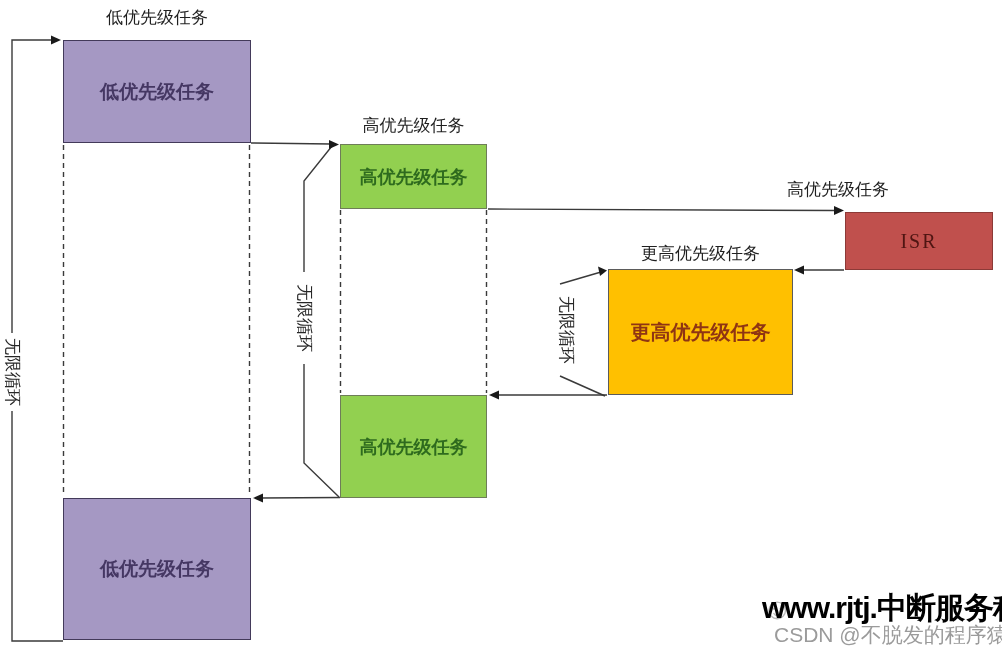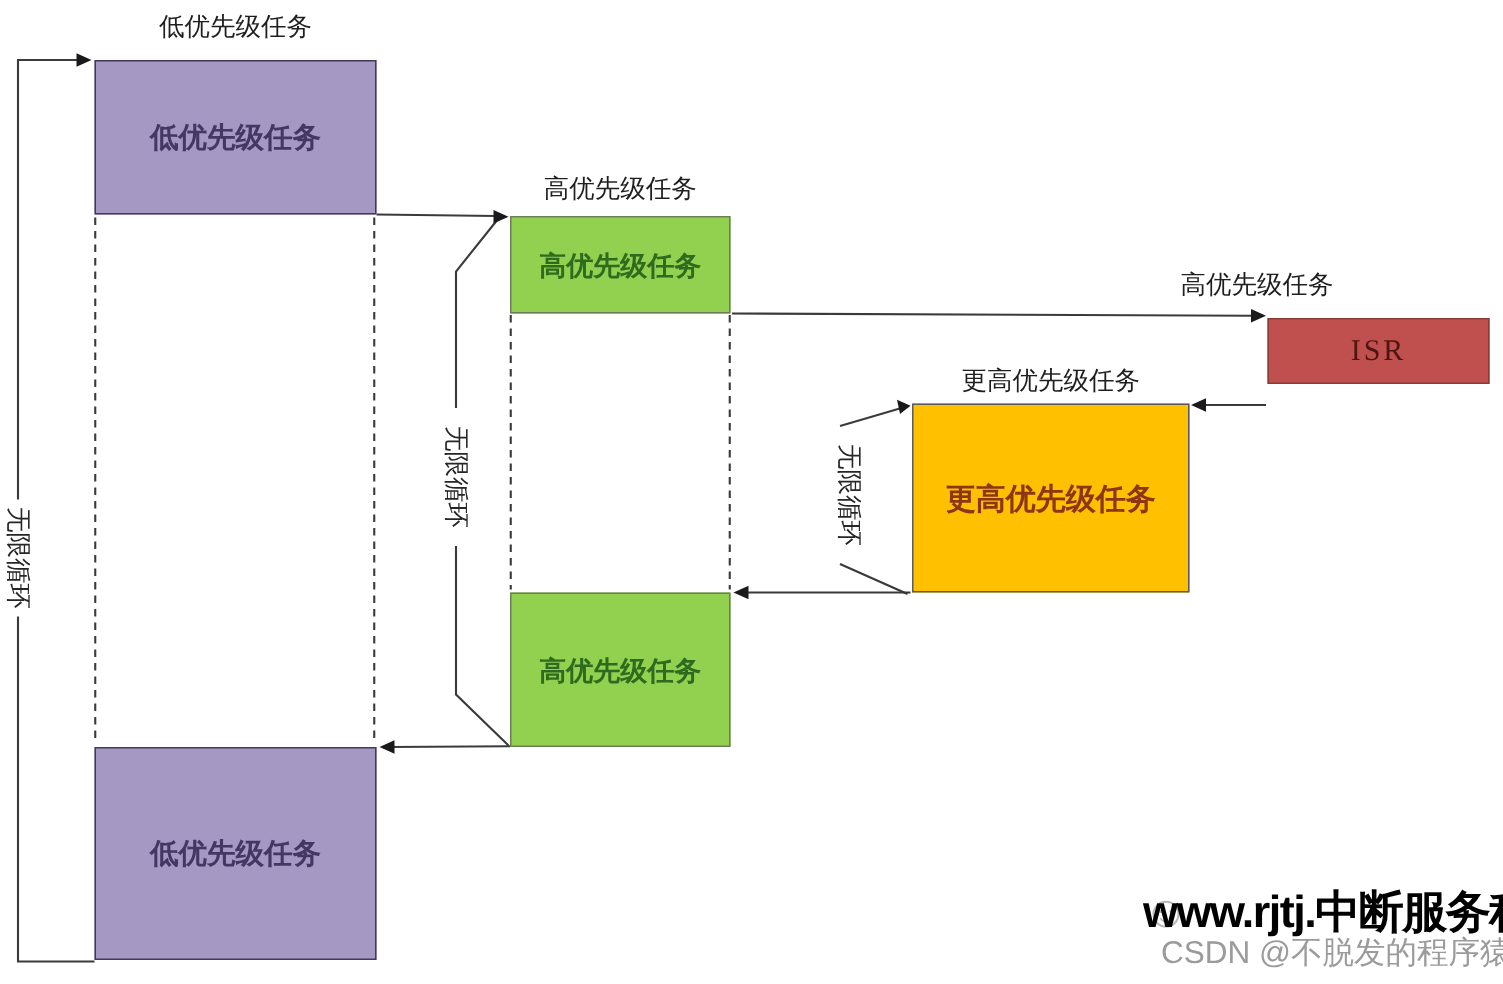--- a/index.html
+++ b/index.html
@@ -22,21 +22,21 @@
     position: absolute;
     display: flex;
     align-items: center;
     justify-content: center;
     font-weight: bold;
     box-sizing: border-box;
     text-align: center;
   }
   .box-low1    { left:63px;  top:40px;  width:188px; height:103px; background:#a598c3; border:1.5px solid #433a5a; color:#453763; font-size:19px; }
   .box-high1   { left:340px; top:144px; width:147px; height:65px;  background:#92d050; border:1.5px solid #6e7d58; color:#2e6b1e; font-size:18px; }
-  .box-isr     { left:845px; top:212px; width:148px; height:44px;  background:#c0504d; border:1.5px solid #8c3a37; color:#4f1512; font-size:20px; font-family:"Liberation Serif", serif; letter-spacing:2px; font-weight:normal; }
+  .box-isr     { left:845px; top:212px; width:148px; height:58px;  background:#c0504d; border:1.5px solid #8c3a37; color:#4f1512; font-size:20px; font-family:"Liberation Serif", serif; letter-spacing:2px; font-weight:normal; }
   .box-higher  { left:608px; top:269px; width:185px; height:126px; background:#ffc000; border:1.5px solid #5b5b5b; color:#8f3513; font-size:20px; }
   .box-high2   { left:340px; top:395px; width:147px; height:103px; background:#92d050; border:1.5px solid #6e7d58; color:#2e6b1e; font-size:18px; }
   .box-low2    { left:63px;  top:498px; width:188px; height:142px; background:#a598c3; border:1.5px solid #433a5a; color:#453763; font-size:19px; }
   .caption {
     position: absolute;
     font-size: 17px;
     color: #1f1f1f;
     text-align: center;
     font-family: "Liberation Serif", serif;
     white-space: nowrap;

